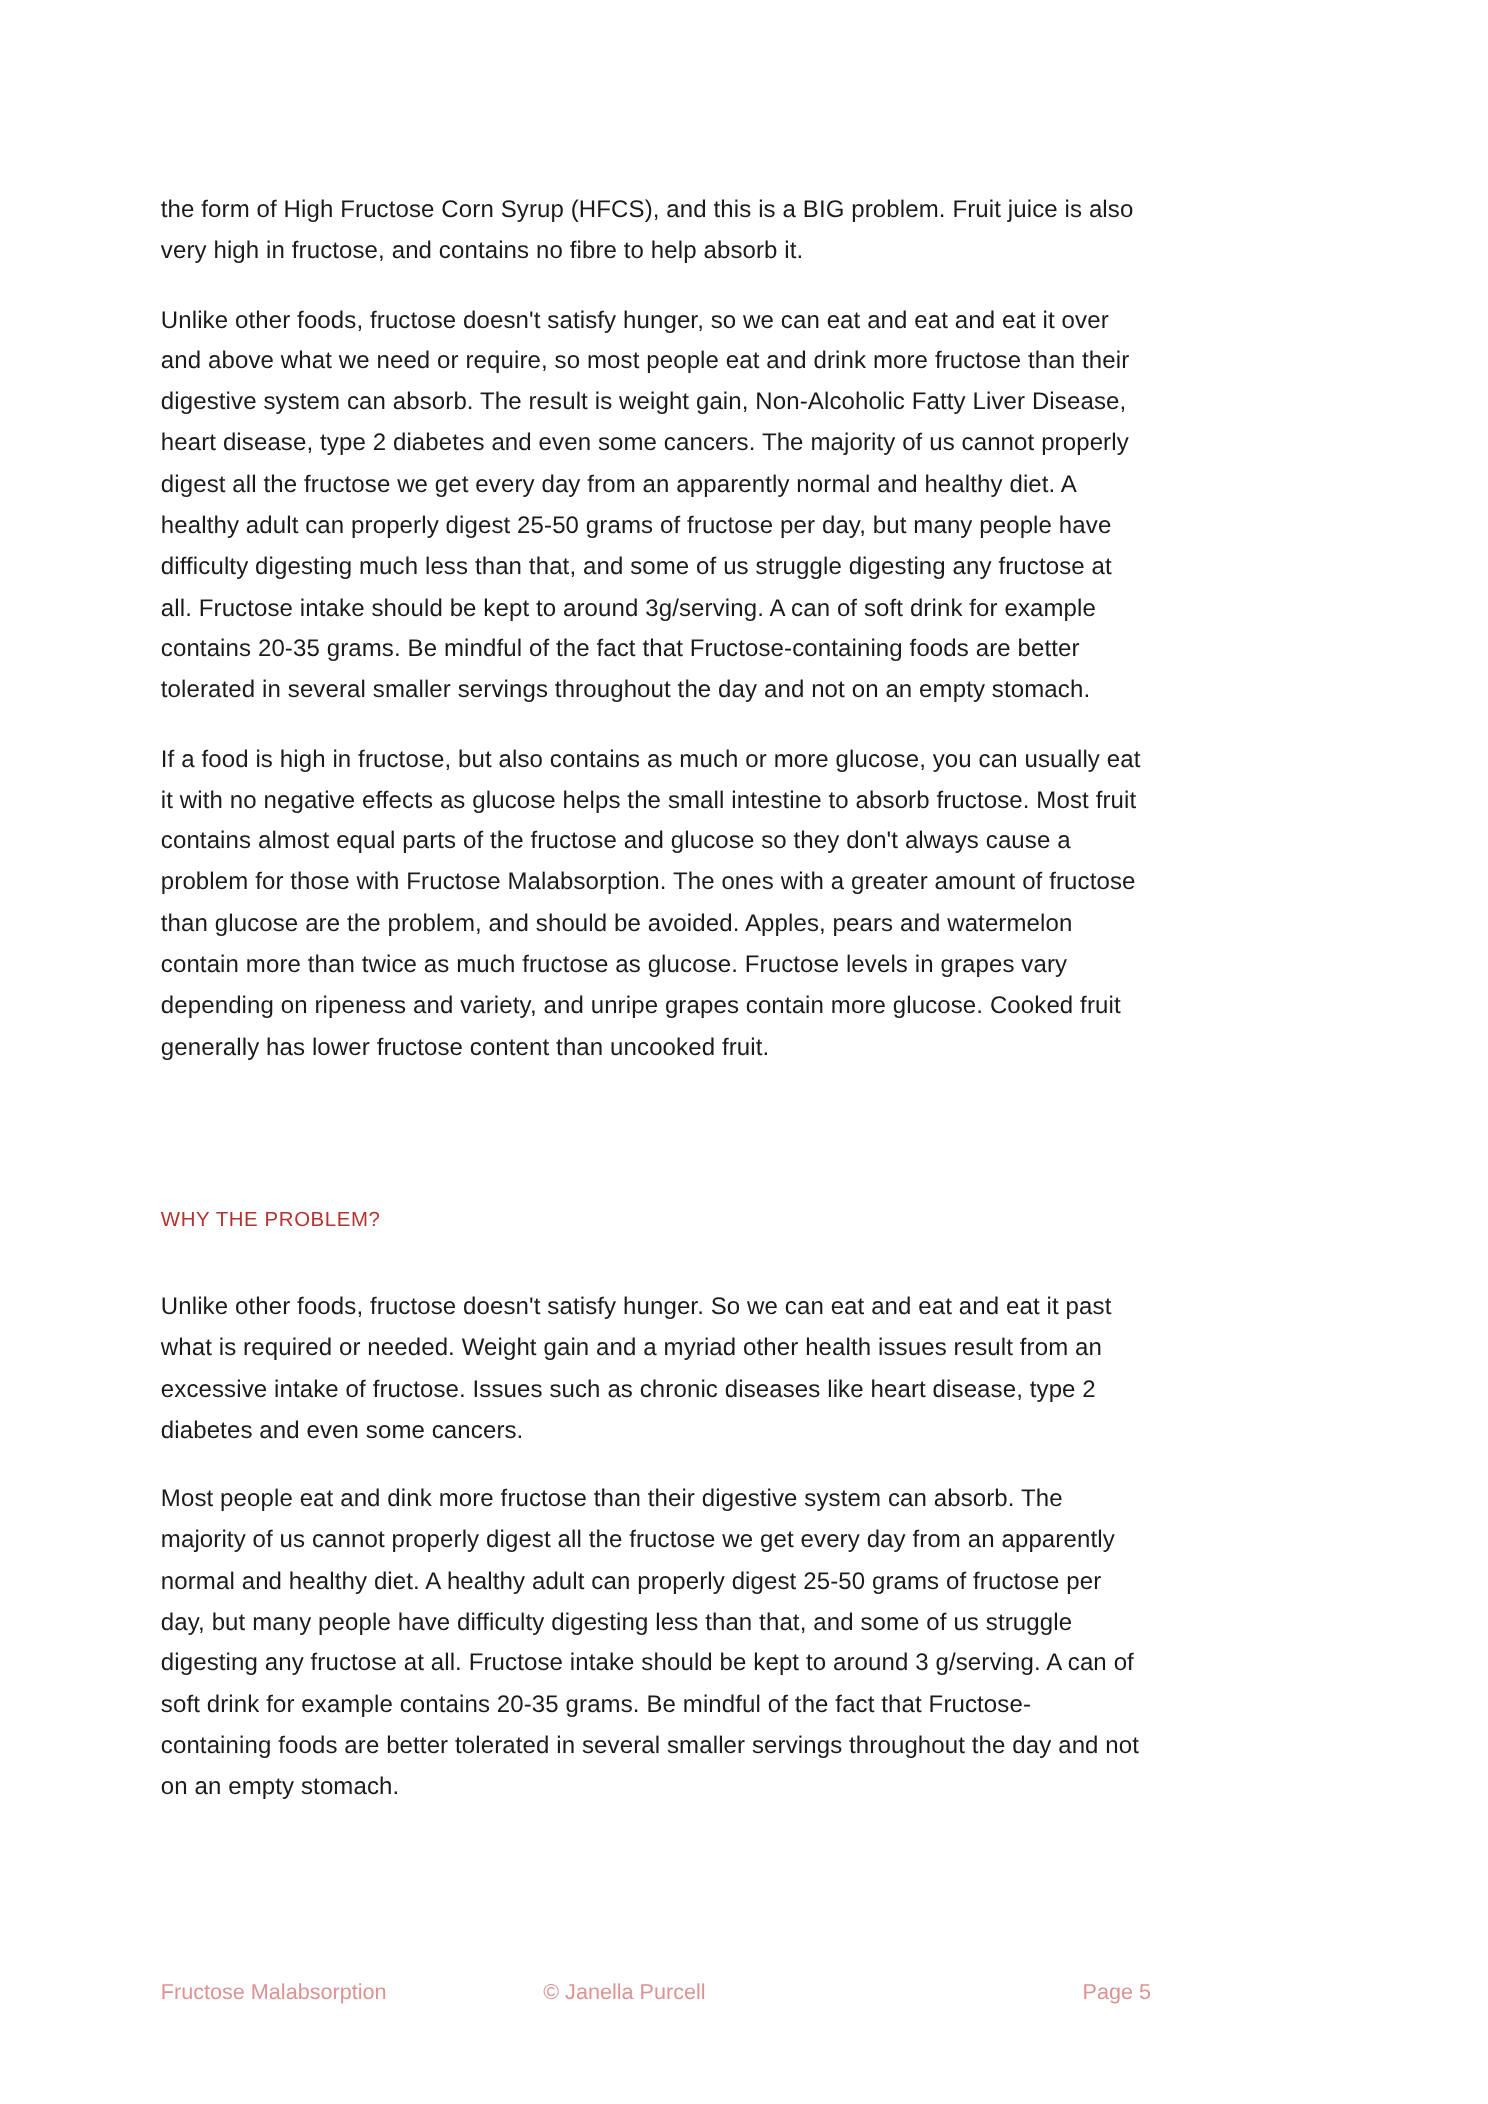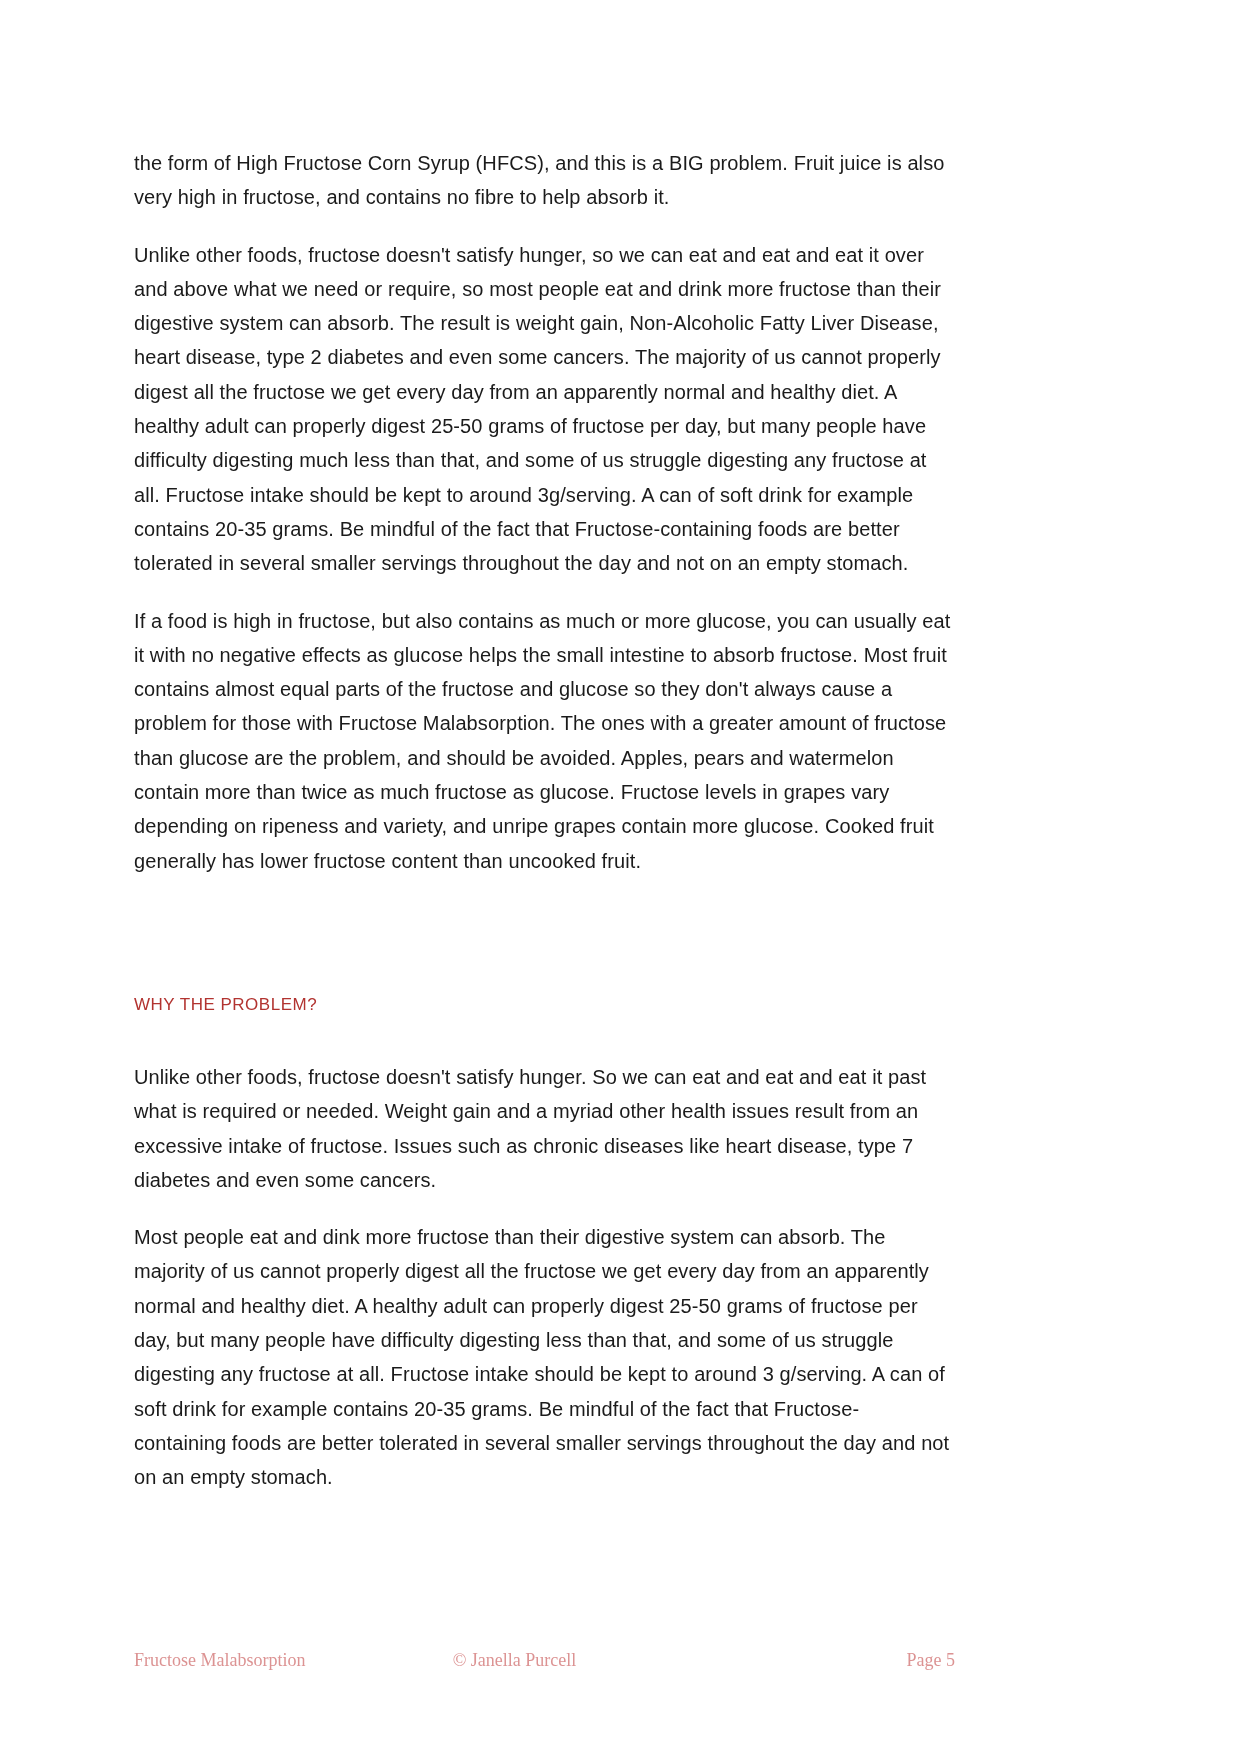--- a/index.html
+++ b/index.html
@@ -15,21 +15,21 @@
     font-family: "Liberation Sans", sans-serif;
     overflow: hidden;
   }
   .content {
     position: absolute;
     left: 134px;
     top: 142px;
     width: 956px;
   }
   .content p.body-para {
-    margin: 4px 0 23px 0;
+    margin: 16px 0 23px 0;
     font-size: 20px;
     line-height: 34.3px;
     color: #1b1b1b;
     white-space: pre-line;
     letter-spacing: 0.1px;
   }
   .section-heading {
     margin: 109px 0 37px 0;
     font-size: 17px;
     line-height: 36px;
@@ -40,21 +40,20 @@
   .footer {
     position: absolute;
     left: 134px;
     top: 1650px;
     width: 956px;
     display: flex;
     align-items: baseline;
     font-size: 18px;
     line-height: 20px;
     color: #dc9393;
-    font-family: Liberation Serif, serif;
   }
   .footer .f-left   { flex: 1; text-align: left; }
   .footer .f-center { flex: 1; text-align: left; }
   .footer .f-right  { flex: 1; text-align: center; }
 </style>
 </head>
 <body>
 
 <div class="page">
 
@@ -80,21 +79,21 @@
 problem for those with Fructose Malabsorption. The ones with a greater amount of fructose
 than glucose are the problem, and should be avoided. Apples, pears and watermelon
 contain more than twice as much fructose as glucose. Fructose levels in grapes vary
 depending on ripeness and variety, and unripe grapes contain more glucose. Cooked fruit
 generally has lower fructose content than uncooked fruit.</p>
 
     <h1 class="section-heading">WHY THE PROBLEM?</h1>
 
     <p class="body-para">Unlike other foods, fructose doesn't satisfy hunger. So we can eat and eat and eat it past
 what is required or needed. Weight gain and a myriad other health issues result from an
-excessive intake of fructose. Issues such as chronic diseases like heart disease, type 7
+excessive intake of fructose. Issues such as chronic diseases like heart disease, type 2
 diabetes and even some cancers.</p>
 
     <p class="body-para">Most people eat and dink more fructose than their digestive system can absorb. The
 majority of us cannot properly digest all the fructose we get every day from an apparently
 normal and healthy diet. A healthy adult can properly digest 25-50 grams of fructose per
 day, but many people have difficulty digesting less than that, and some of us struggle
 digesting any fructose at all. Fructose intake should be kept to around 3 g/serving. A can of
 soft drink for example contains 20-35 grams. Be mindful of the fact that Fructose-
 containing foods are better tolerated in several smaller servings throughout the day and not
 on an empty stomach.</p>

